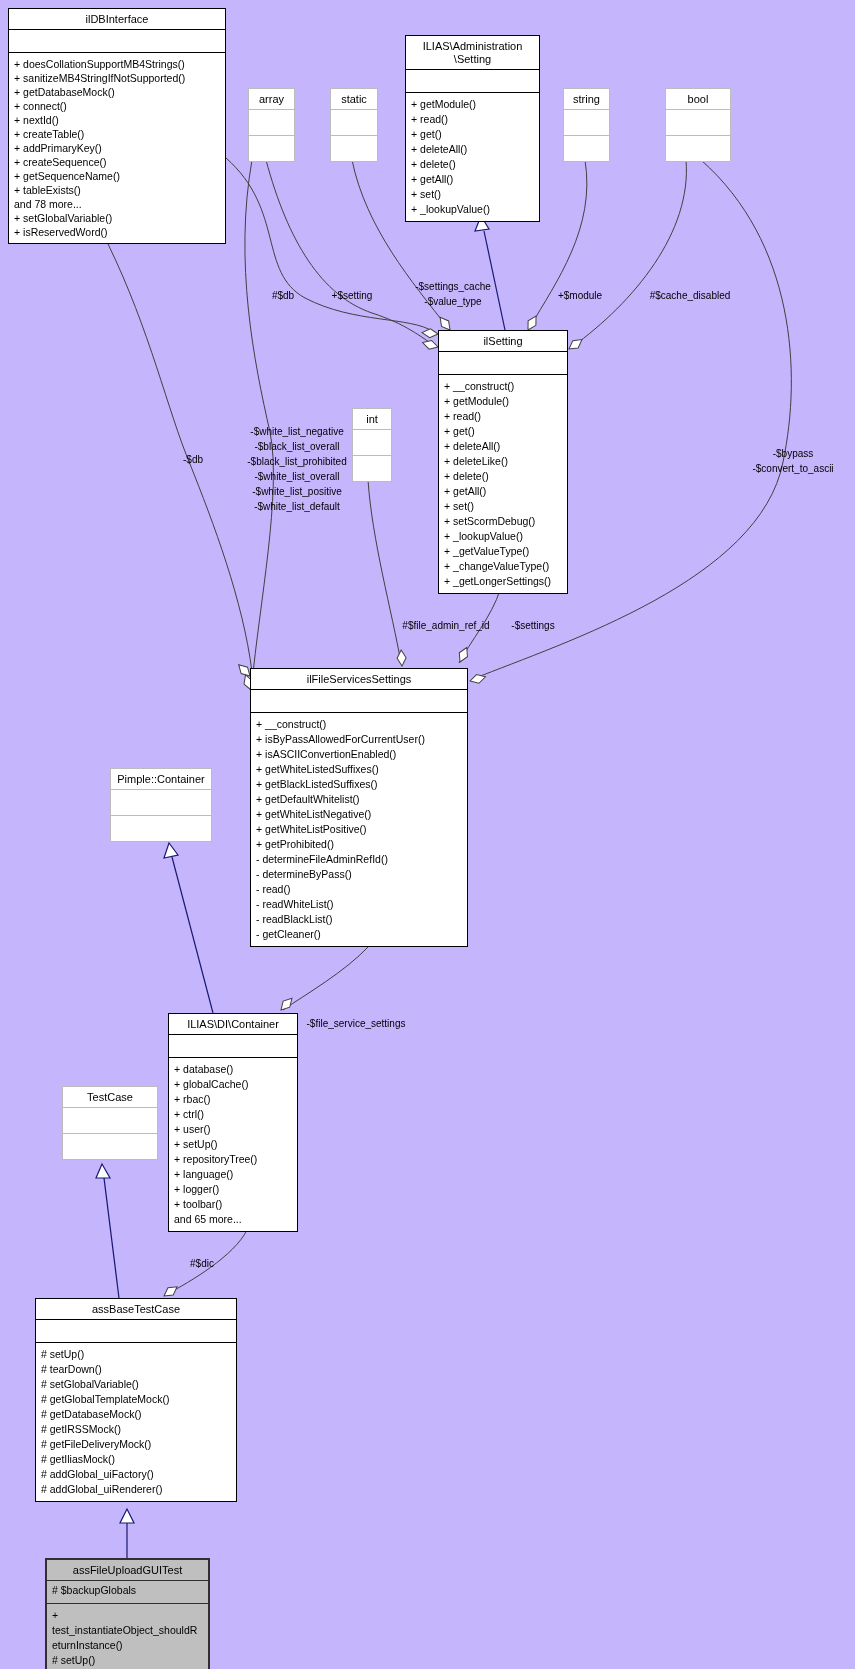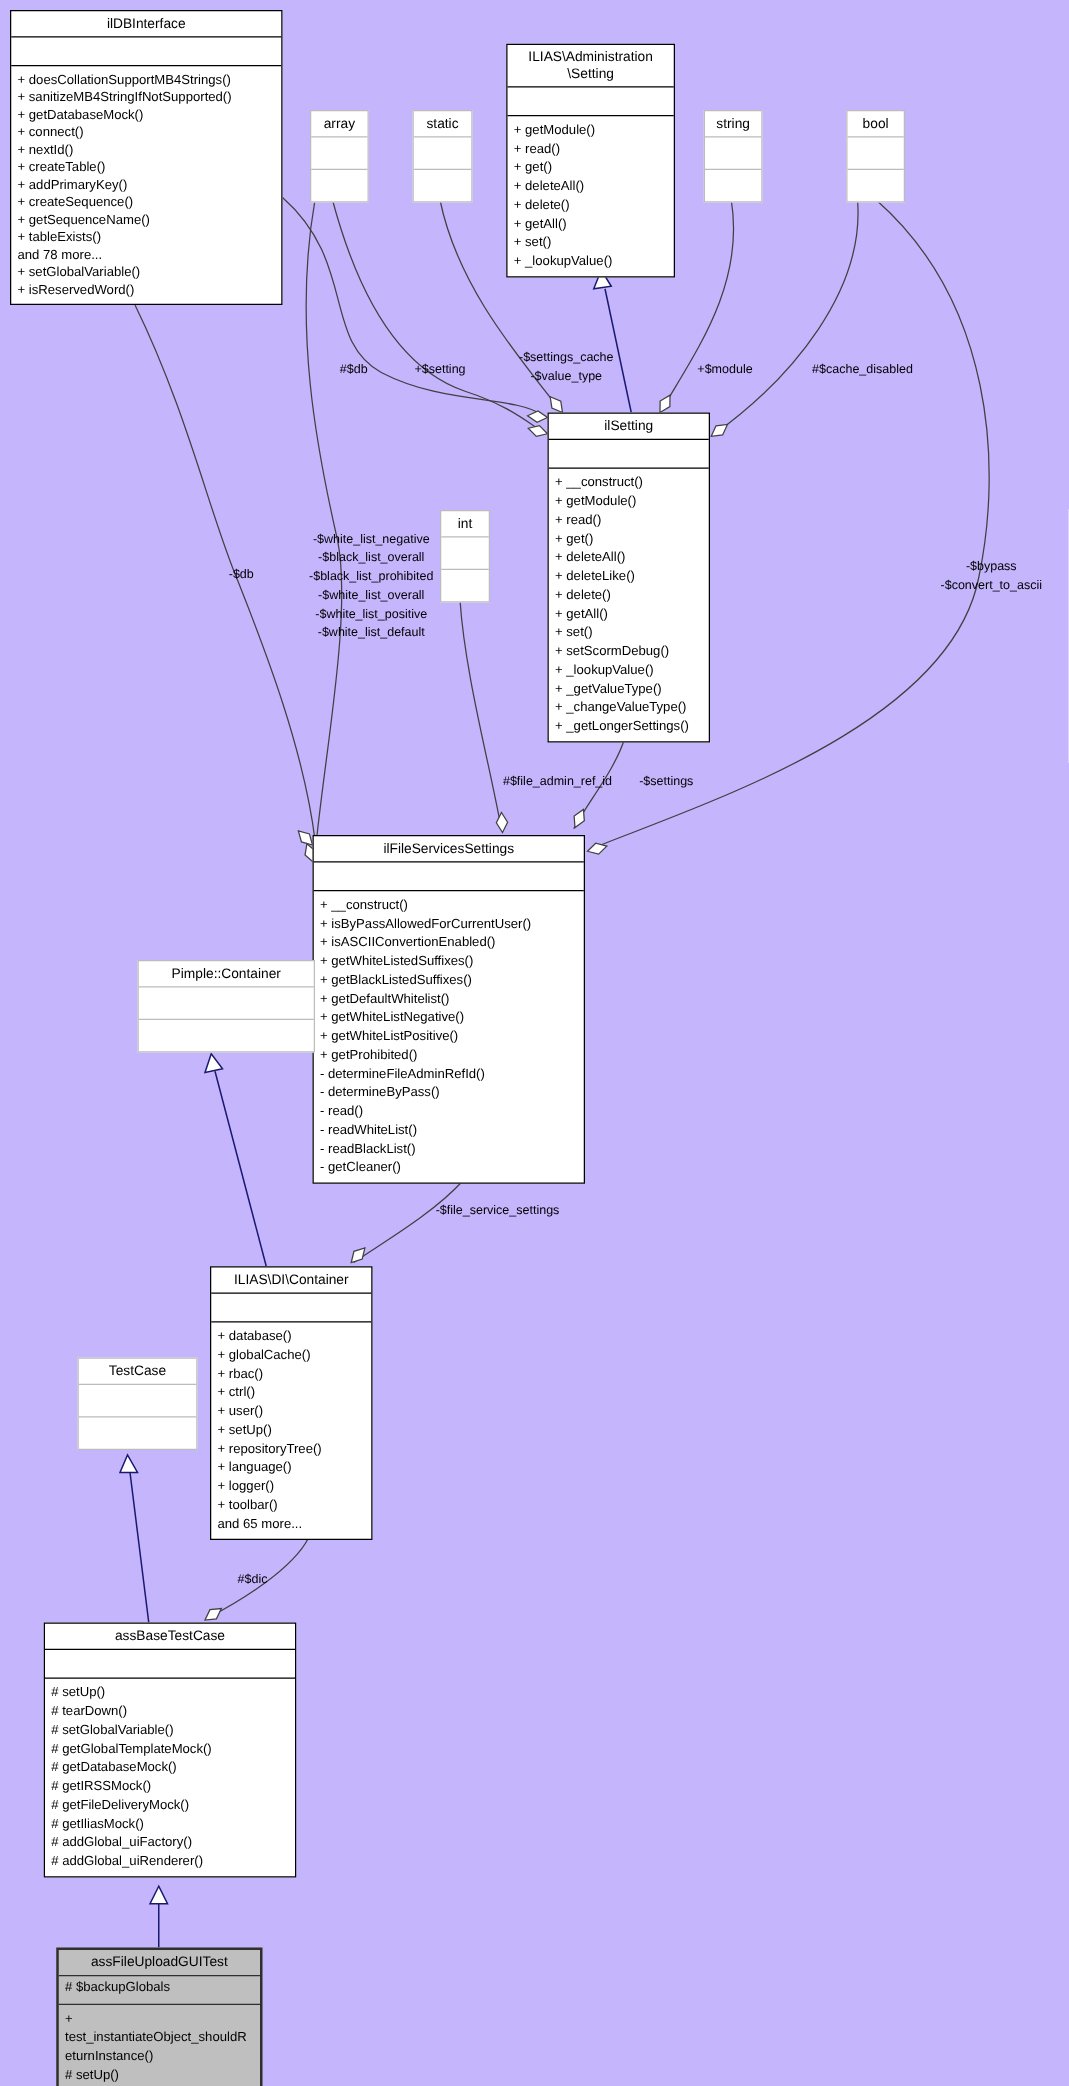--- a/index.html
+++ b/index.html
@@ -121,21 +121,21 @@
         <div>+ _lookupValue()</div>
       </div>
   </div>
 
   <div class="box ext" style="left:563px;top:88px;width:47px;">
     <div class="title">string</div>
     <div class="cmp smallrow"></div>
     <div class="cmp smallrow"></div>
   </div>
 
-  <div class="box ext" style="left:665px;top:88px;width:47px;margin-left:12px;">
+  <div class="box ext" style="left:665px;top:88px;width:66px;">
     <div class="title">bool</div>
     <div class="cmp smallrow"></div>
     <div class="cmp smallrow"></div>
   </div>
 
   <div class="box" style="left:438px;top:330px;width:130px;">
     <div class="title">ilSetting</div>
     <div class="cmp attrs"></div>
     <div class="cmp methods">
         <div>+ __construct()</div>
@@ -176,21 +176,21 @@
         <div>+ getProhibited()</div>
         <div>- determineFileAdminRefId()</div>
         <div>- determineByPass()</div>
         <div>- read()</div>
         <div>- readWhiteList()</div>
         <div>- readBlackList()</div>
         <div>- getCleaner()</div>
       </div>
   </div>
 
-  <div class="box ext" style="left:110px;top:768px;width:142px;">
+  <div class="box ext" style="left:110px;top:768px;width:102px;">
     <div class="title">Pimple::Container</div>
     <div class="cmp smallrow"></div>
     <div class="cmp smallrow"></div>
   </div>
 
   <div class="box" style="left:168px;top:1013px;width:130px;">
     <div class="title">ILIAS\DI\Container</div>
     <div class="cmp attrs"></div>
     <div class="cmp methods">
         <div>+ database()</div>
@@ -257,16 +257,16 @@
       <div>-$white_list_overall</div>
       <div>-$white_list_positive</div>
       <div>-$white_list_default</div>
     </div>
   <div class="elabel" style="left:793px;top:446px;">
       <div>-$bypass</div>
       <div>-$convert_to_ascii</div>
     </div>
   <div class="elabel" style="left:446px;top:618px;">#$file_admin_ref_id</div>
   <div class="elabel" style="left:533px;top:618px;">-$settings</div>
-  <div class="elabel" style="left:356px;top:961px;margin-left:42px;">-$file_service_settings</div>
+  <div class="elabel" style="left:356px;top:1016px;">-$file_service_settings</div>
   <div class="elabel" style="left:202px;top:1256px;">#$dic</div>
 
 </div>
 
 </body></html>

